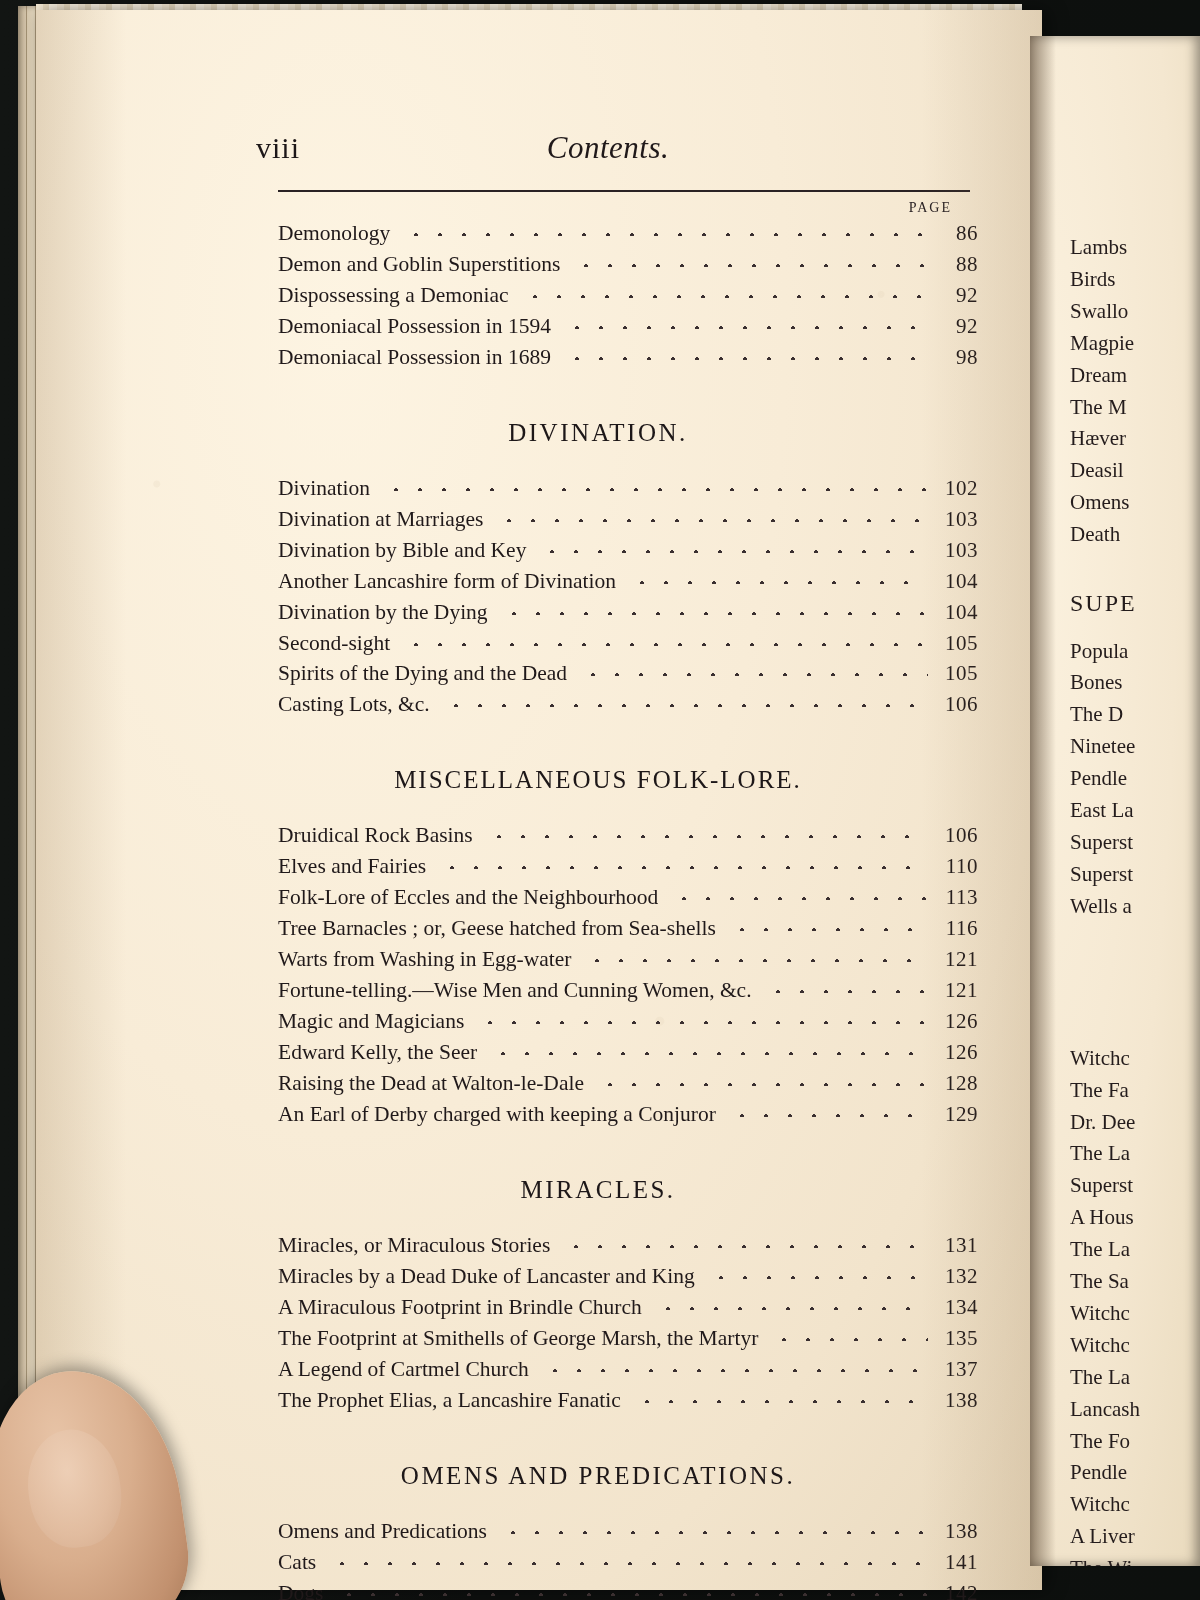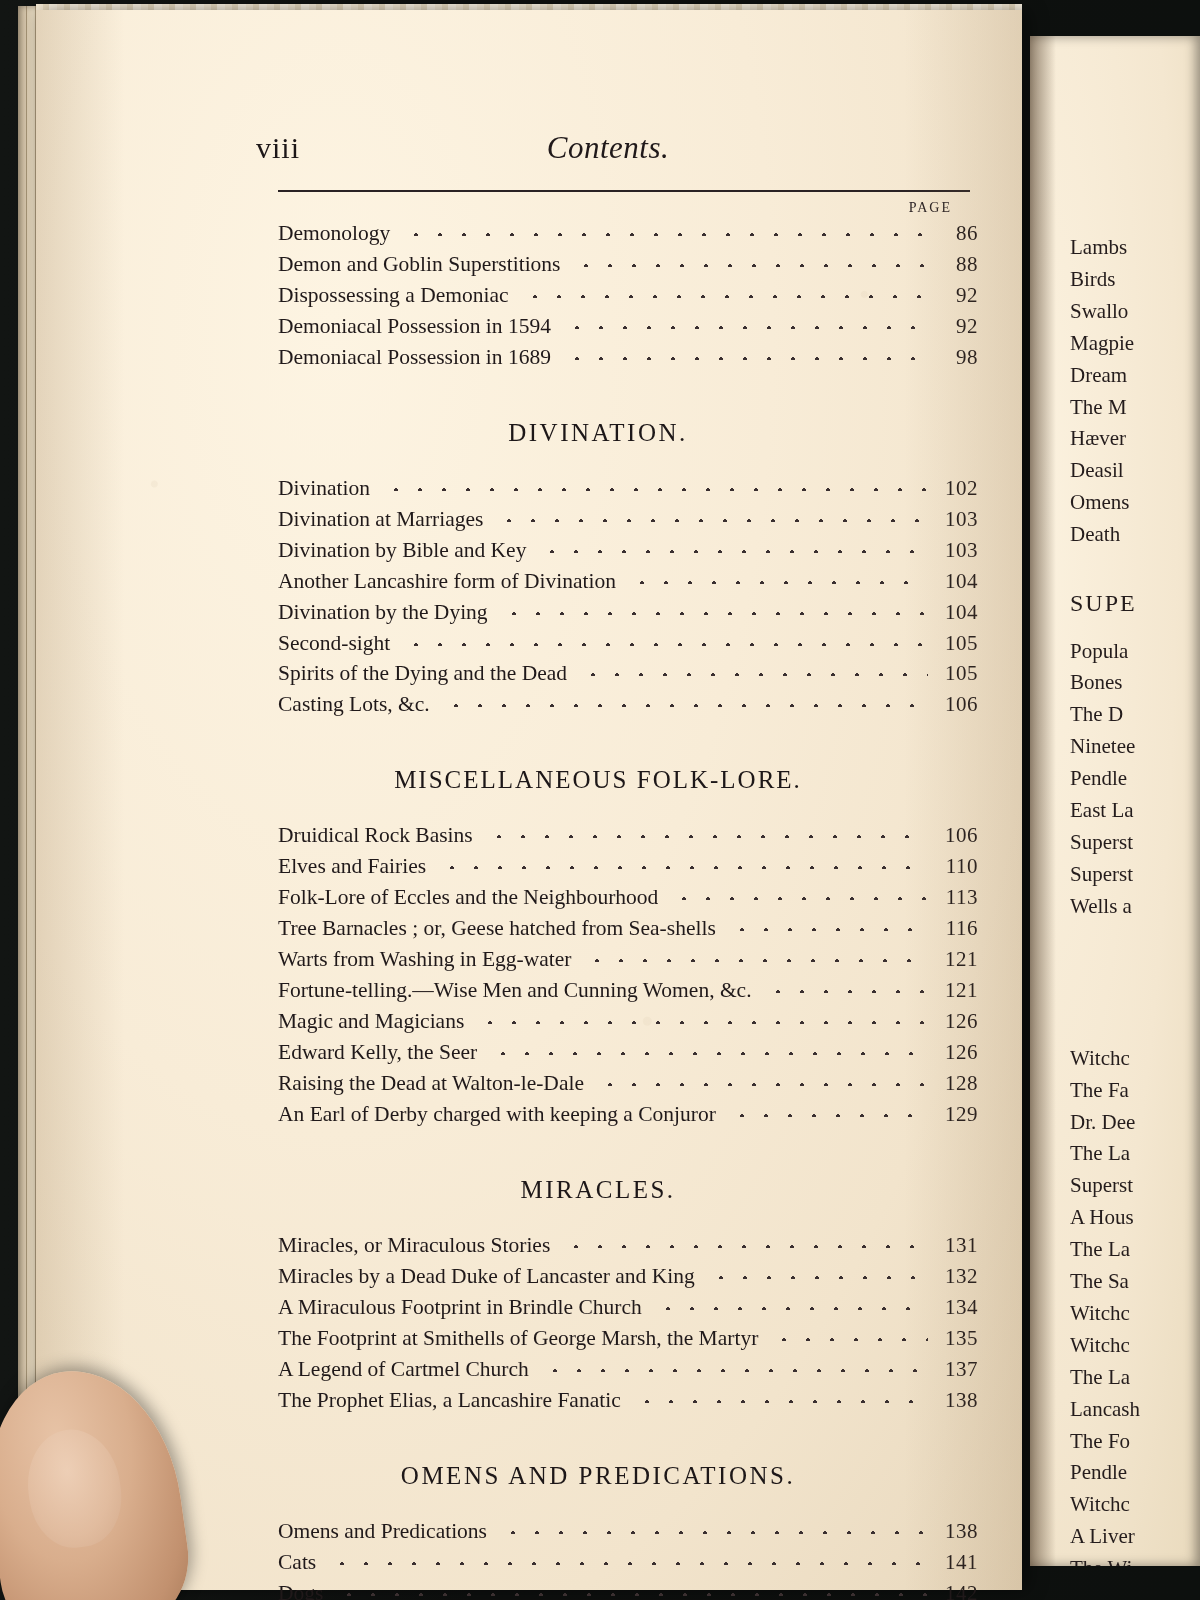--- a/index.html
+++ b/index.html
@@ -45,20 +45,21 @@
   
   .page-left {
     position: absolute;
     left: 36px;
     top: 10px;
     width: 986px;
     height: 1580px;
     background:
       radial-gradient(ellipse at 30% 20%, #fdf4e2 0%, #f8ecd7 45%, #f2e4cc 75%, #e8d8bd 100%);
     box-shadow: 6px 0 18px rgba(0,0,0,0.45);
+    padding-left: 20px;
   }
   .page-left::after {
     content: "";
     position: absolute;
     inset: 0;
     background: linear-gradient(90deg, rgba(160,130,90,0.25) 0%, rgba(255,255,255,0) 9%,
                 rgba(255,255,255,0) 88%, rgba(150,120,80,0.20) 100%);
     pointer-events: none;
   }
   .page-left-top-torn {

